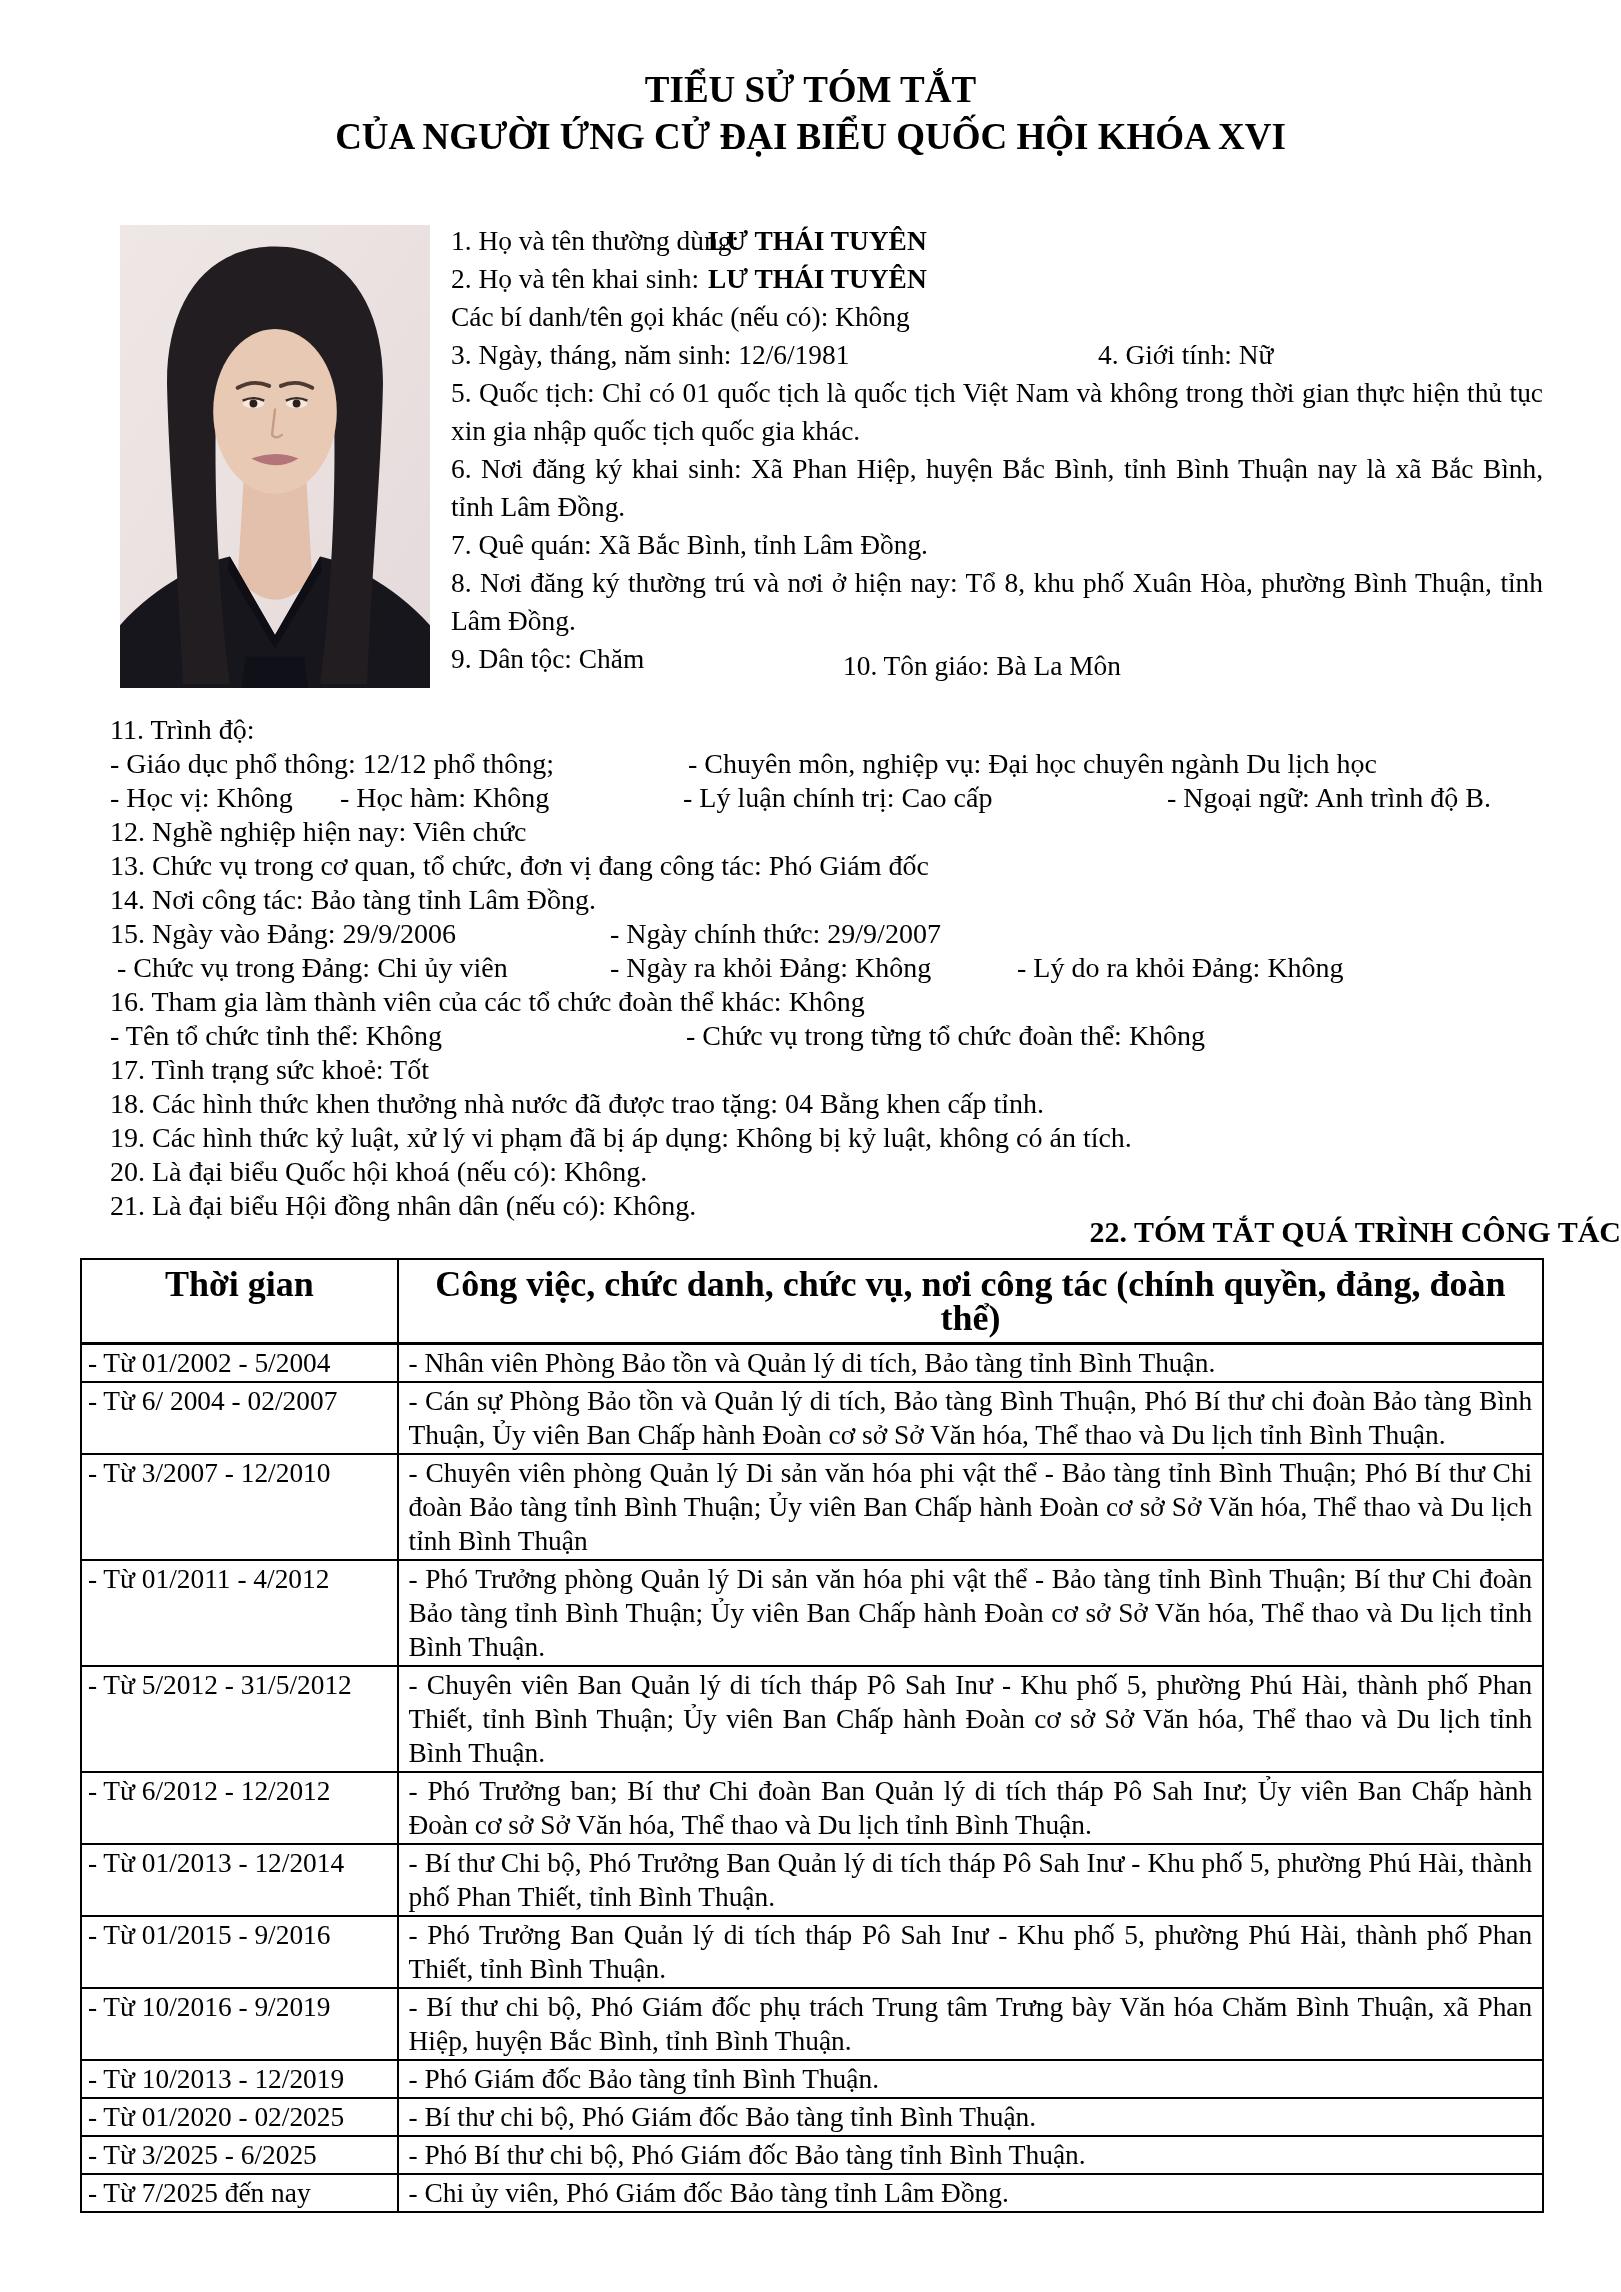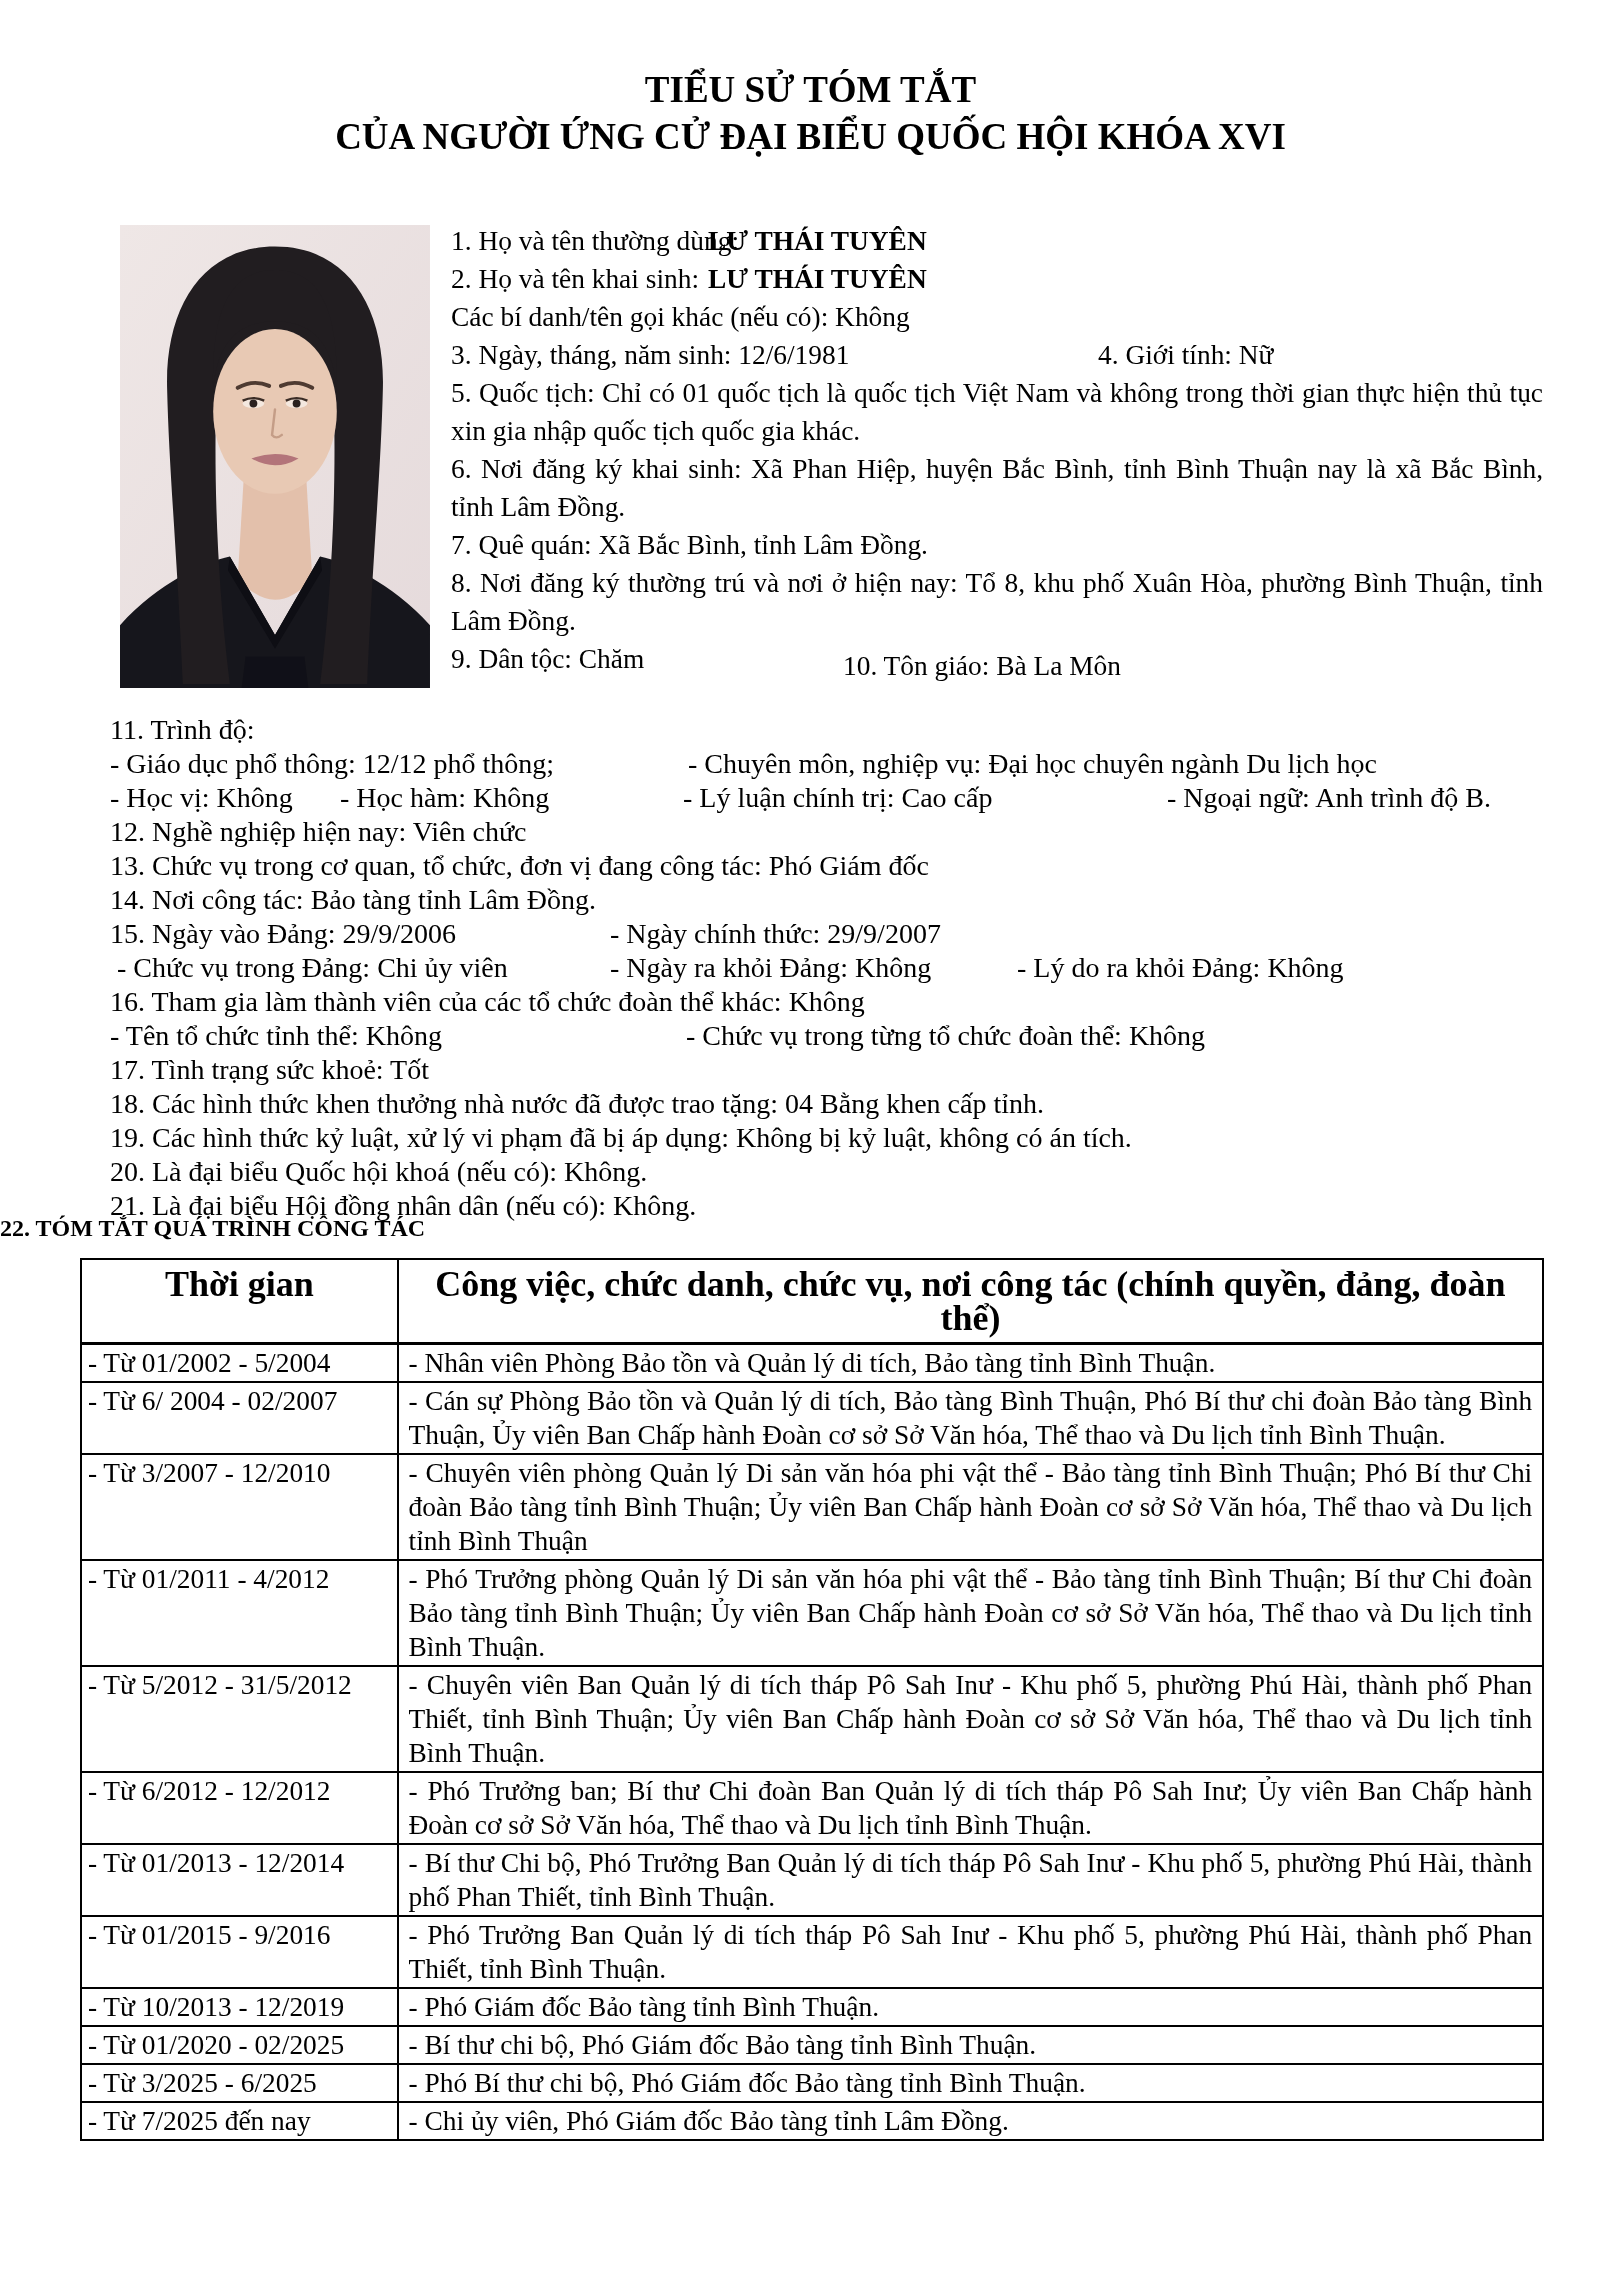--- a/index.html
+++ b/index.html
@@ -16,21 +16,21 @@
   .photo svg{display:block;width:100%;height:100%;}
 
   #info-top{position:absolute;left:451px;top:222px;width:1092px;font-size:27.4px;line-height:38px;}
   #info-main{position:absolute;left:110px;top:713px;width:1436px;font-size:28px;line-height:34px;}
   .line{position:relative;white-space:pre-wrap;}
   #info-main .line{white-space:pre;}
   .line span.abs{position:absolute;top:0;white-space:pre;}
   .b{font-weight:bold;}
   .wrap{text-align:justify;}
 
-  .sec22{position:absolute;top:1215px;left:0;width:100%;text-align:left;font-weight:bold;font-size:24px;}
+  .sec22{position:absolute;top:1215px;left:0;width:100%;text-align:right;font-weight:bold;font-size:30px;}
 
   .career-table{
     position:absolute;left:80px;top:1258px;width:1464px;
     border-collapse:collapse;font-size:27.4px;line-height:34px;
     border:2.9px solid #000;table-layout:fixed;
   }
   .career-table th,.career-table td{border:2px solid #000;vertical-align:top;}
   .career-table th{font-weight:bold;text-align:center;font-size:36px;padding:6.9px 3.9px;border-bottom:3.9px solid #000;}
   th.col-time{width:307px;}
   td.period{padding:1px 2px 1px 5.9px;white-space:nowrap;overflow:hidden;}
@@ -147,20 +147,24 @@
         </tr>
         <tr>
           <td class="period">- Từ 01/2013 - 12/2014</td>
           <td class="desc">- Bí thư Chi bộ, Phó Trưởng Ban Quản lý di tích tháp Pô Sah Inư - Khu phố 5, phường Phú Hài, thành phố Phan Thiết, tỉnh Bình Thuận.</td>
         </tr>
         <tr>
           <td class="period">- Từ 01/2015 - 9/2016</td>
           <td class="desc">- Phó Trưởng Ban Quản lý di tích tháp Pô Sah Inư - Khu phố 5, phường Phú Hài, thành phố Phan Thiết, tỉnh Bình Thuận.</td>
         </tr>
         <tr>
+          <td class="period">- Từ 10/2016 - 9/2019</td>
+          <td class="desc">- Bí thư chi bộ, Phó Giám đốc phụ trách Trung tâm Trưng bày Văn hóa Chăm Bình Thuận, xã Phan Hiệp, huyện Bắc Bình, tỉnh Bình Thuận.</td>
+        </tr>
+        <tr>
           <td class="period">- Từ 10/2013 - 12/2019</td>
           <td class="desc">- Phó Giám đốc Bảo tàng tỉnh Bình Thuận.</td>
         </tr>
         <tr>
           <td class="period">- Từ 01/2020 - 02/2025</td>
           <td class="desc">- Bí thư chi bộ, Phó Giám đốc Bảo tàng tỉnh Bình Thuận.</td>
         </tr>
         <tr>
           <td class="period">- Từ 3/2025 - 6/2025</td>
           <td class="desc">- Phó Bí thư chi bộ, Phó Giám đốc Bảo tàng tỉnh Bình Thuận.</td>

